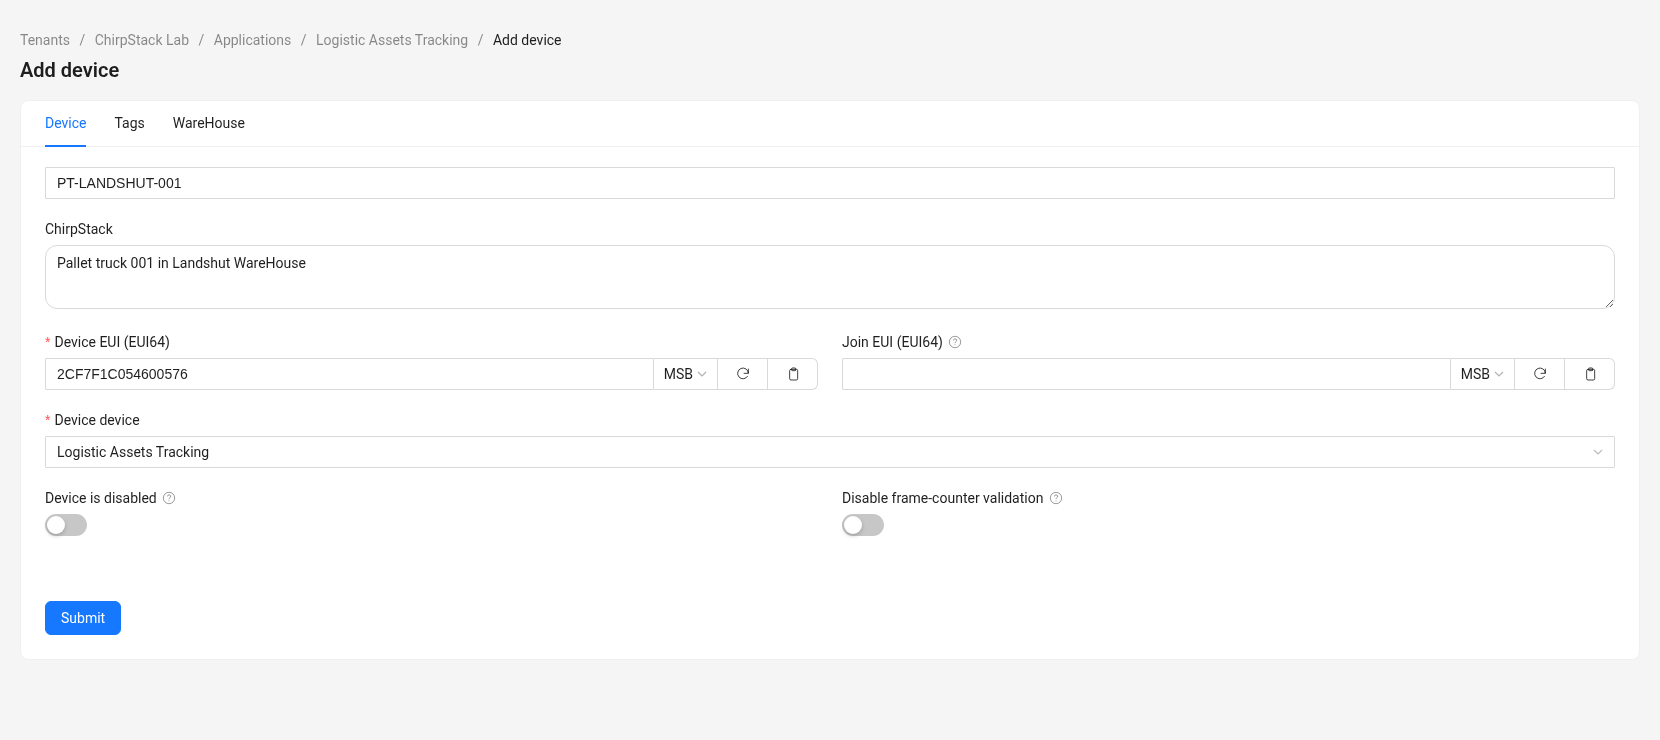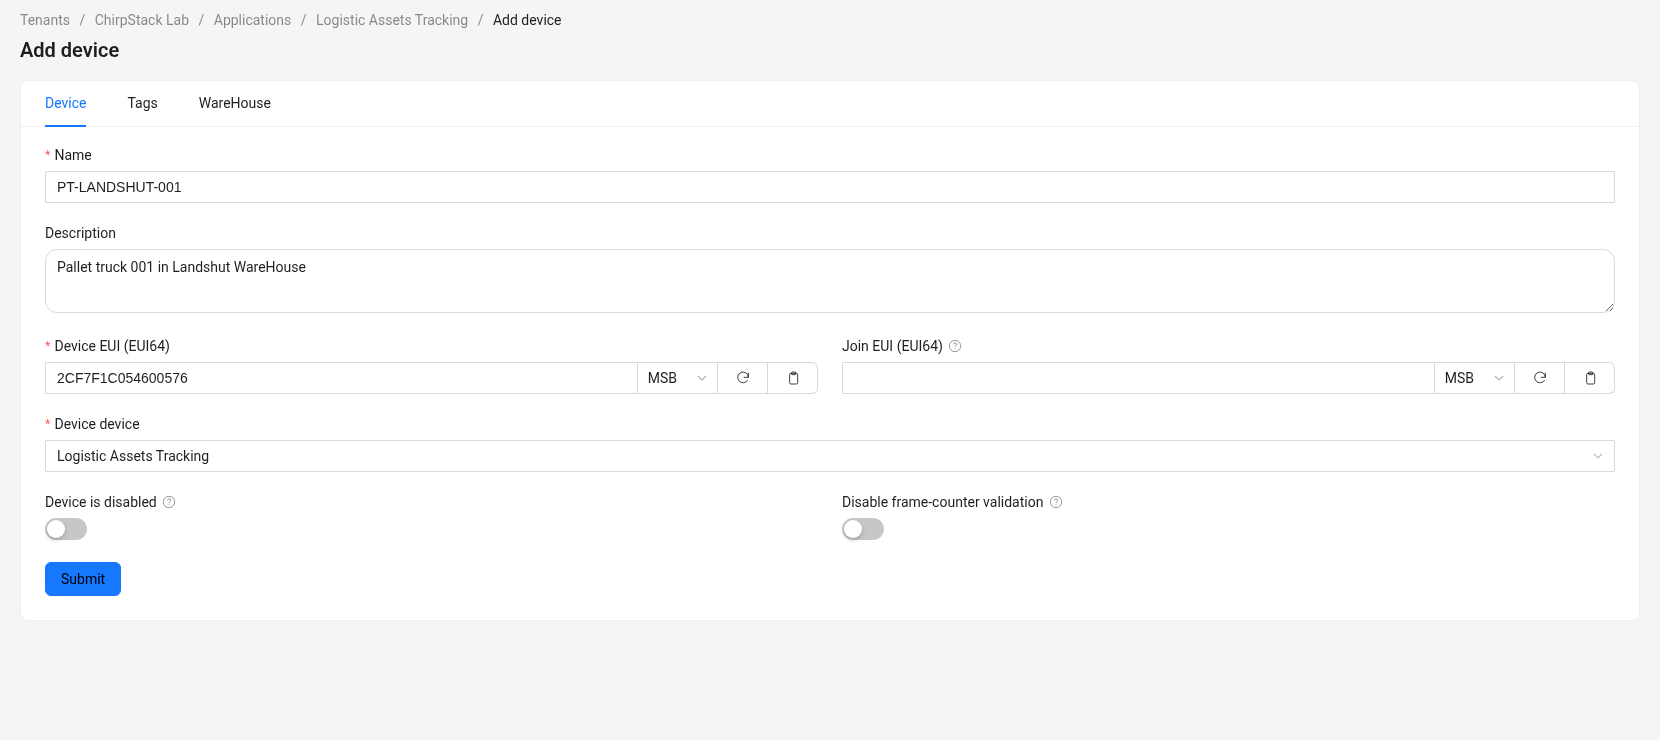--- a/index.html
+++ b/index.html
@@ -13,20 +13,21 @@
     color: rgba(0,0,0,0.88);
     background: #f5f5f5;
   }
   .page {
     padding: 8px 20px 20px 20px;
   }
   .breadcrumb {
     color: rgba(0,0,0,0.45);
     font-size: 14px;
     padding: 4px 0;
+    margin-top: 20px;
   }
   .breadcrumb a {
     color: rgba(0,0,0,0.45);
     text-decoration: none;
     cursor: pointer;
   }
   .breadcrumb .sep {
     margin: 0 6px;
     color: rgba(0,0,0,0.45);
   }
@@ -39,21 +40,21 @@
     margin: 6px 0 18px 0;
   }
   .card {
     background: #fff;
     border-radius: 8px;
     border: 1px solid #f0f0f0;
     padding: 0 0 24px 0;
   }
   .tabs {
     display: flex;
-    gap: 41px;
+    gap: 28px;
     border-bottom: 1px solid #f0f0f0;
     padding: 0 24px;
   }
   .tab {
     padding: 14px 0;
     cursor: pointer;
     font-size: 14px;
     color: rgba(0,0,0,0.88);
     border-bottom: 2px solid transparent;
     margin-bottom: -1px;
@@ -142,21 +143,21 @@
     border: 1px solid #d9d9d9;
     border-left: none;
     background: #fff;
     display: flex;
     align-items: center;
     justify-content: center;
     cursor: pointer;
   }
   .eui-group .addon.msb {
     padding: 0 10px;
-    gap: 20px;
+    gap: 4px;
     font-size: 14px;
     color: rgba(0,0,0,0.88);
     min-width: 64px;
   }
   .eui-group .addon.iconbtn {
     width: 50px;
   }
   .eui-group .addon:last-child {
     border-top-right-radius: 6px;
     border-bottom-right-radius: 6px;
@@ -195,26 +196,27 @@
     border-radius: 50%;
     box-shadow: 0 2px 4px rgba(0,0,0,0.2);
   }
   .btn-primary {
     display: inline-flex;
     align-items: center;
     justify-content: center;
     height: 32px;
     padding: 16px 15px;
     font-size: 14px;
-    color: #000000;
+    color: #ffffff;
     background: #1677ff;
     border: 1px solid #1677ff;
     border-radius: 6px;
     cursor: pointer;
     font-family: inherit;
+    margin-top: 43px;
   }
   .icon-svg {
     width: 16px;
     height: 16px;
     stroke: rgba(0,0,0,0.75);
     fill: none;
     stroke-width: 1.5;
   }
 </style>
 </head>
@@ -240,28 +242,25 @@
 
     <div class="tabs">
       <div class="tab active">Device</div>
       <div class="tab">Tags</div>
       <div class="tab">WareHouse</div>
     </div>
 
     <div class="form-area">
 
       <div class="form-row">
-        <label class="label">
-          <span class="req">*</span><span>Name</span>
-        </label>
         <input type="text" class="input" value="PT-LANDSHUT-001" style="">
       </div>
 
       <div class="form-row">
-        <label class="label">Description</label>
+        <label class="label">ChirpStack</label>
         <textarea class="input" style="">Pallet truck 001 in Landshut WareHouse</textarea>
       </div>
 
       <div class="form-row form-row-split">
         <div class="form-col">
           <label class="label">
             <span class="req">*</span><span>Device EUI (EUI64)</span>
           </label>
           <div class="eui-group">
             <input type="text" class="input eui-text" value="2CF7F1C054600576" style="">

